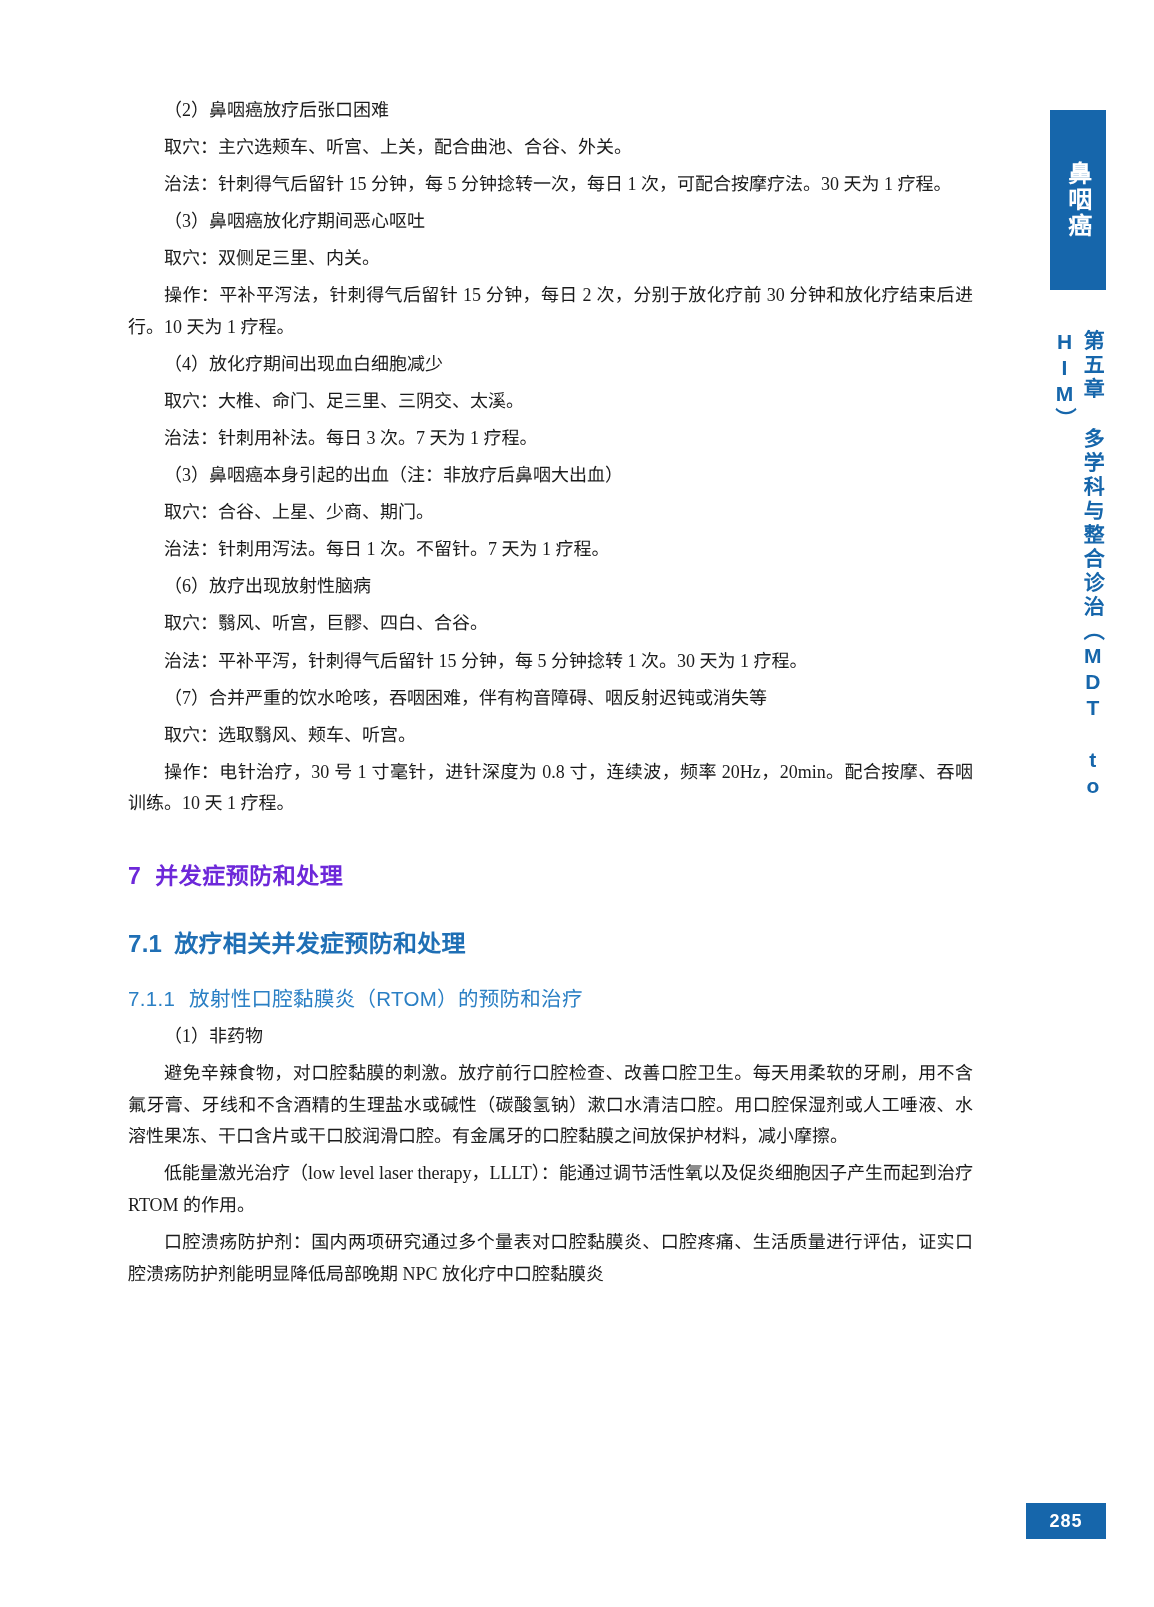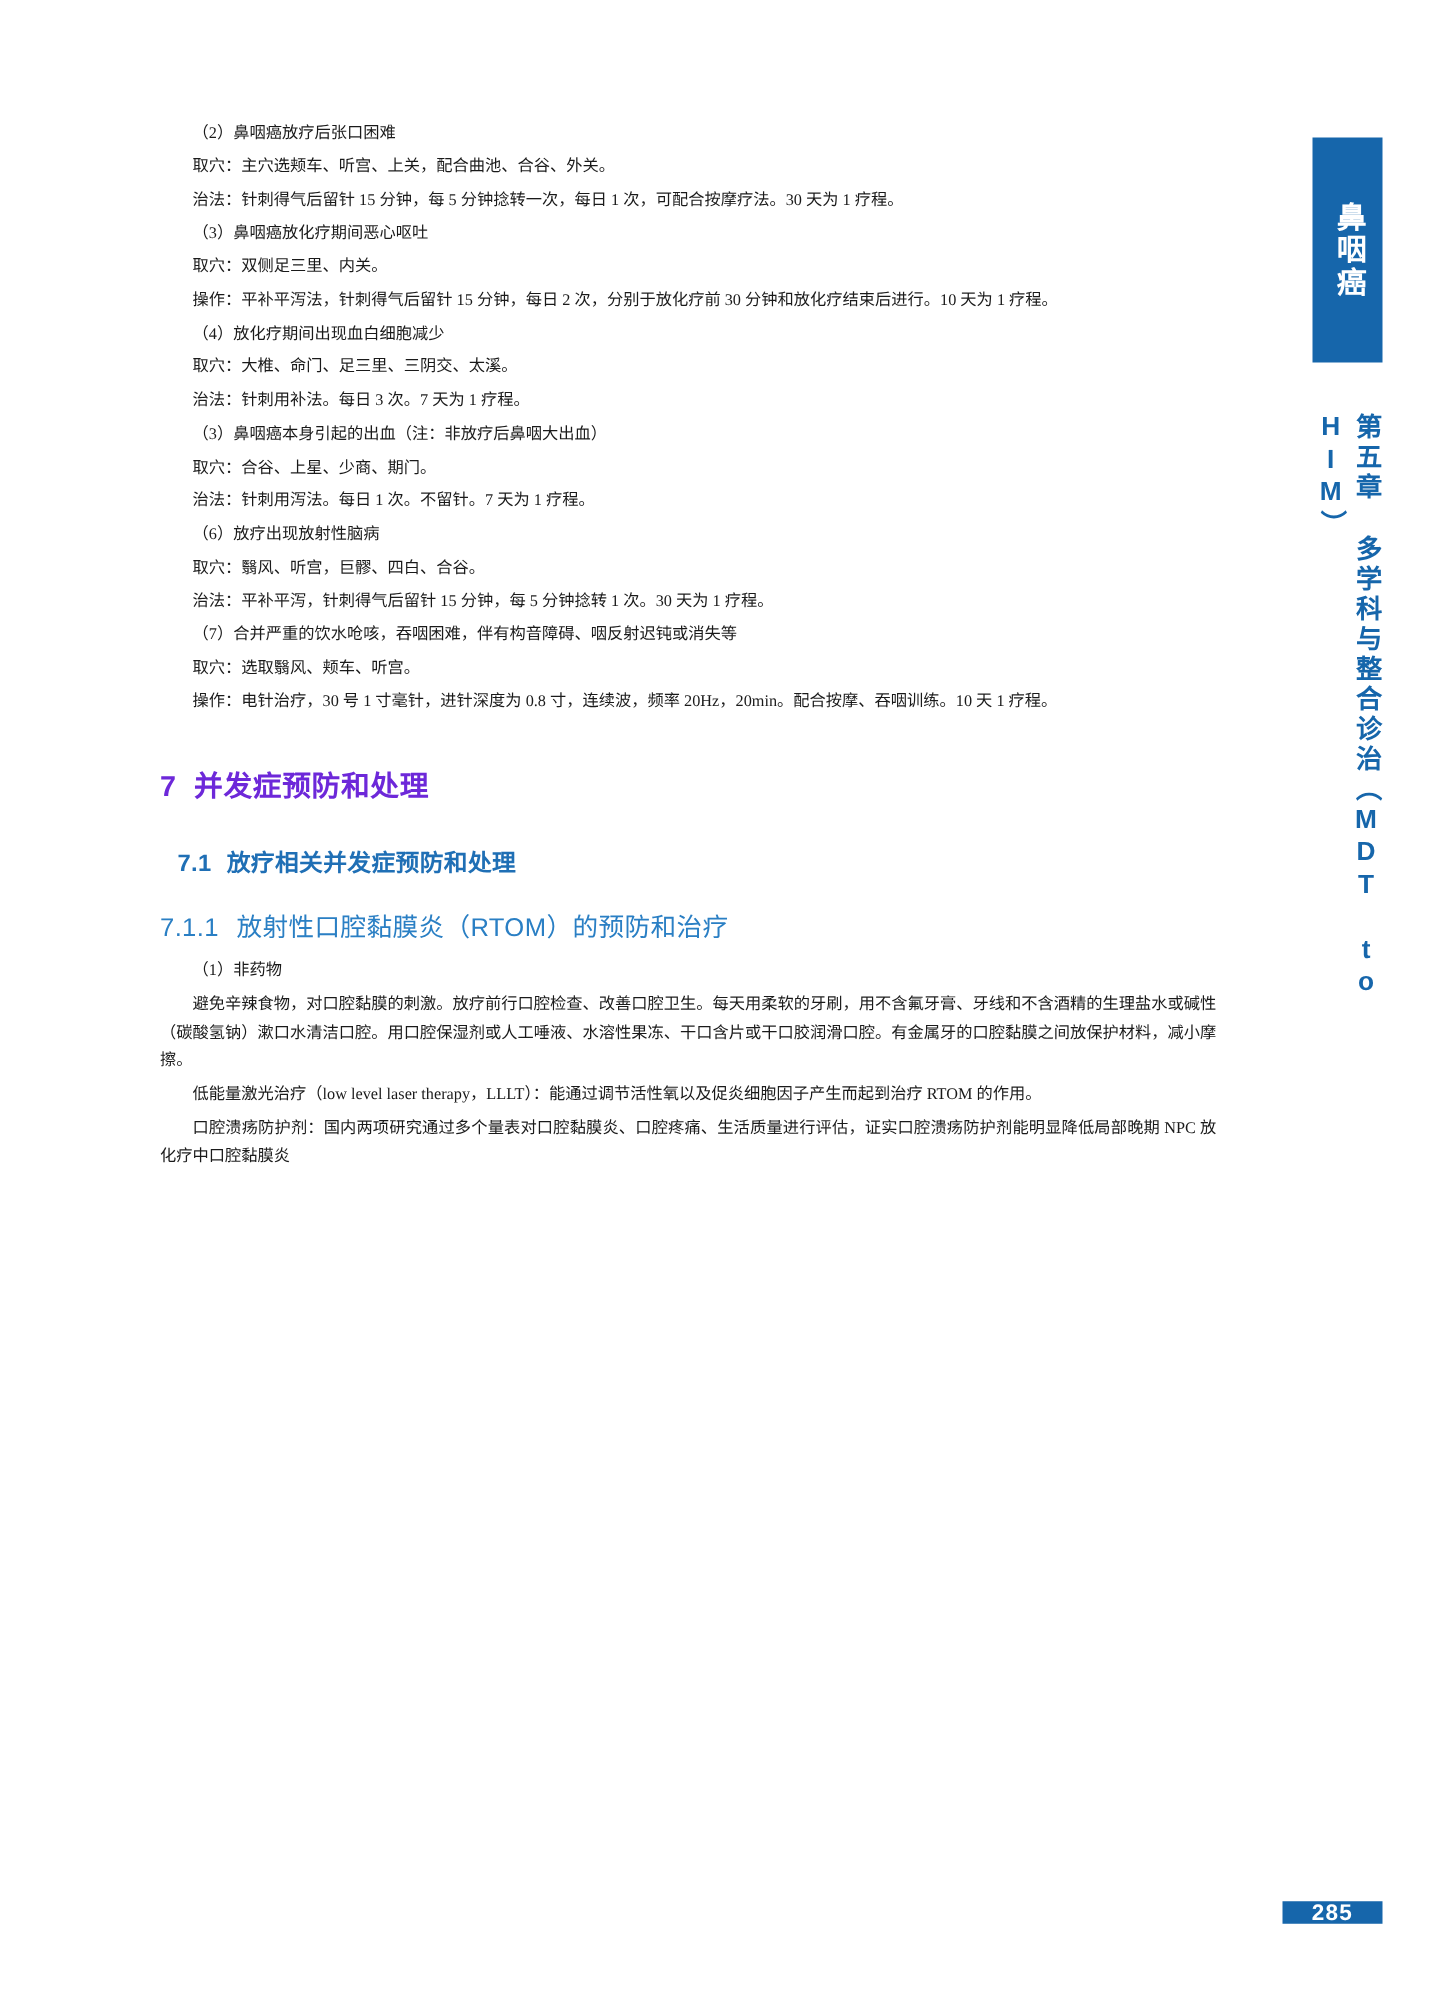--- a/index.html
+++ b/index.html
@@ -24,21 +24,21 @@
   
   .content {
     position: absolute;
     left: 128px;
     top: 95px;
     width: 845px;
   }
 
   p {
     margin: 0 0 0.30em 0;
-    font-size: 13px;
+    font-size: 18px;
     line-height: 1.76;
     text-align: justify;
     text-justify: inter-ideograph;
   }
 
   p.indent {
     text-indent: 2em;
   }
 
   
@@ -50,22 +50,22 @@
     margin: 36px 0 26px 0;
     text-indent: 0;
     letter-spacing: 0.5px;
   }
   .h1 .num { margin-right: 14px; }
 
   .h2 {
     color: #1f6fb5;
     font-family: "Liberation Sans", "DejaVu Sans", sans-serif;
     font-weight: bold;
-    font-size: 19px;
-    margin: 26px 0 16px 14px;
+    font-size: 24px;
+    margin: 26px 0 16px 0;
     text-indent: 0;
     letter-spacing: 0.3px;
   }
   .h2 .num { margin-right: 12px; }
 
   .h3 {
     color: #2a7fc4;
     font-family: "Liberation Sans", "DejaVu Sans", sans-serif;
     font-size: 20.5px;
     margin: 14px 0 4px 0;
@@ -119,21 +119,21 @@
     text-orientation: upright;
     letter-spacing: 3px;
     line-height: 1.35;
   }
 
   .page-number {
     position: absolute;
     right: 48px;
     bottom: 68px;
     width: 80px;
-    height: 18px;
+    height: 36px;
     background: #1666ab;
     color: #ffffff;
     font-family: "Liberation Sans", "DejaVu Sans", sans-serif;
     font-weight: bold;
     font-size: 18px;
     display: flex;
     align-items: center;
     justify-content: center;
     letter-spacing: 1px;
   }

